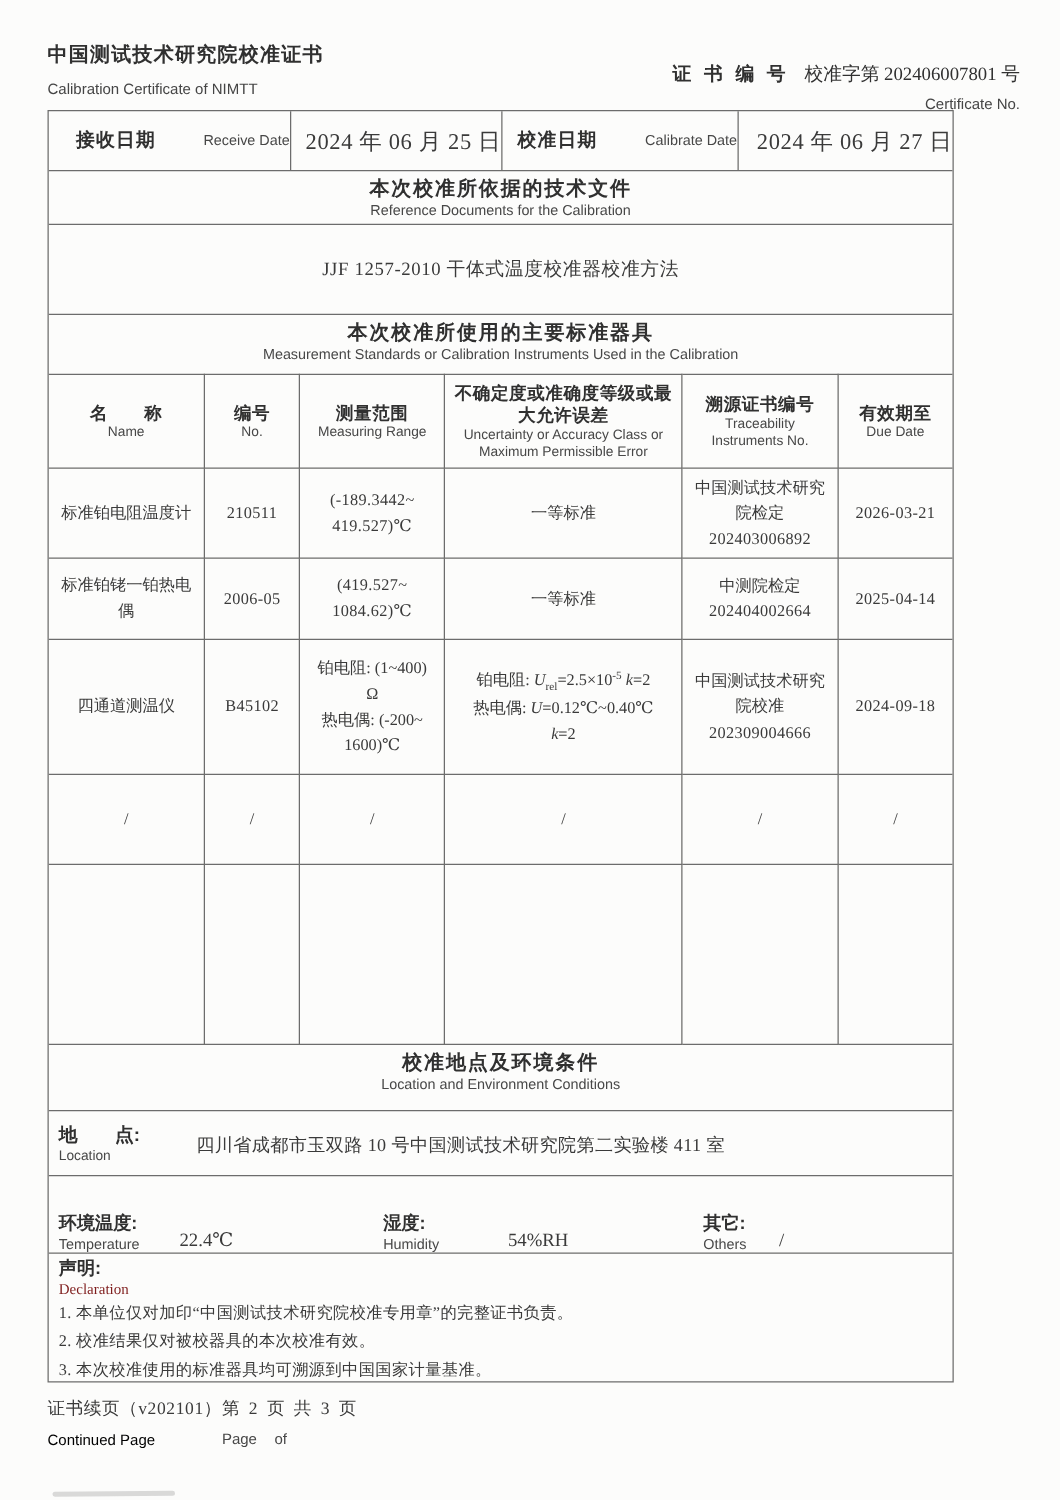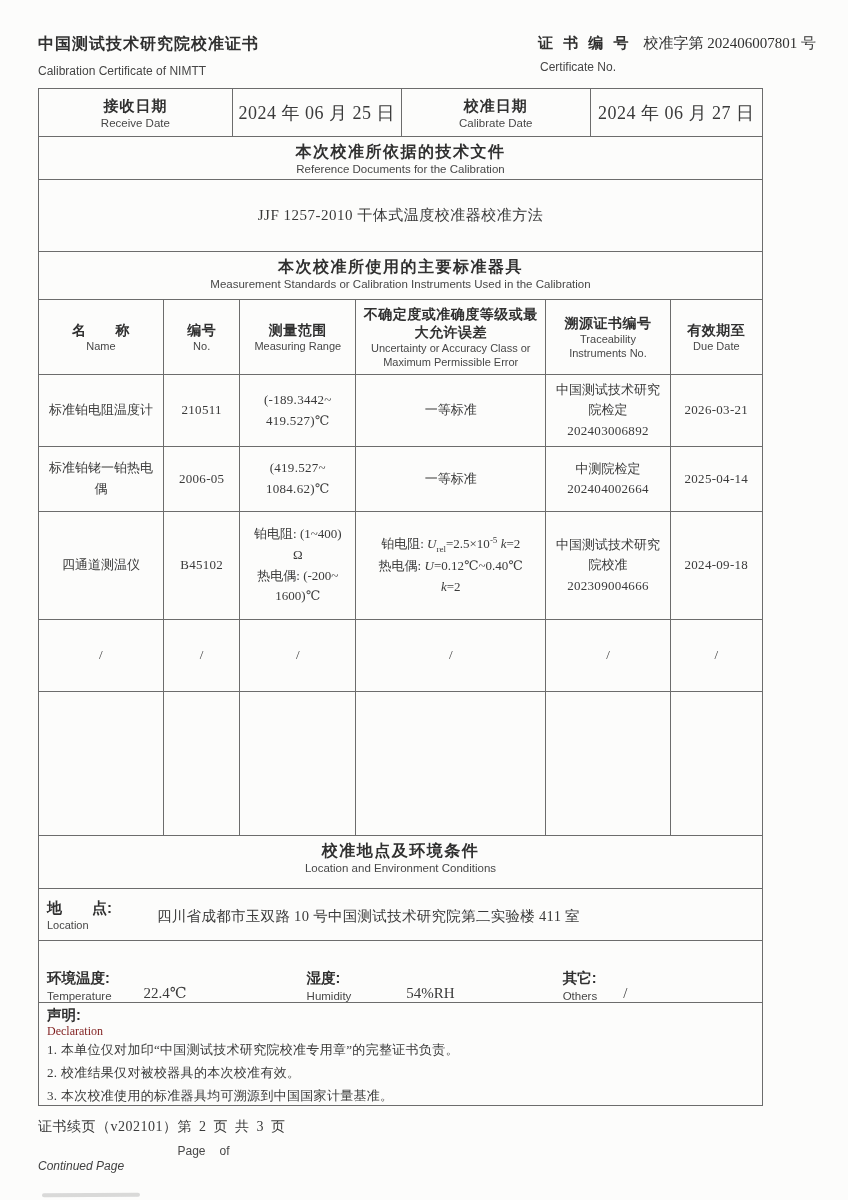--- a/index.html
+++ b/index.html
@@ -9,30 +9,30 @@
   }
   *{box-sizing:border-box;margin:0;padding:0;}
   html,body{width:848px;background:#ffffff;}
   body{font-family:"Liberation Serif","DejaVu Serif",serif;color:var(--ink);}
   .page{position:relative;width:848px;height:1200px;background:#fcfcfb;overflow:hidden;}
 
   
   .doc-header{position:absolute;left:38px;top:34px;width:778px;display:flex;justify-content:space-between;}
   .hdr-title-cn{font-family:"Liberation Sans","DejaVu Sans",sans-serif;font-size:16px;font-weight:600;letter-spacing:1px;color:var(--ink-dark);}
   .hdr-title-en{font-family:"Liberation Sans","DejaVu Sans",sans-serif;font-size:12px;margin-top:9px;color:#454545;}
-  .hdr-right{text-align:left;}
+  .hdr-right{text-align:right;margin-top:16px;}
   .certno-label{font-family:"Liberation Sans","DejaVu Sans",sans-serif;font-size:15px;font-weight:600;letter-spacing:3px;color:var(--ink-dark);}
   .certno-value{font-size:15px;margin-left:8px;color:var(--ink-dark);}
   .hdr-certno-en{font-family:"Liberation Sans","DejaVu Sans",sans-serif;font-size:12px;color:#454545;margin-top:7px;margin-left:2px;}
 
   
   .main-box{position:absolute;left:38px;top:88px;width:725px;border:1px solid var(--bd);background:transparent;}
 
   .row-dates{display:flex;height:47px;}
-  .date-cell{border-right:1px solid var(--bd);display:flex;flex-direction:column;justify-content:center;align-items:center;}
+  .date-cell{border-right:1px solid var(--bd);display:flex;flex-direction:row;justify-content:flex-end;align-items:center;gap:38px;}
   .date-cell:last-child{border-right:none;}
   .dc-label{width:26.8%;}
   .dc-val1{width:23.4%;}
   .dc-label2{width:26.1%;}
   .dc-val2{width:23.7%;}
   .dl-cn{font-family:"Liberation Sans","DejaVu Sans",sans-serif;font-size:15px;font-weight:600;letter-spacing:1px;color:var(--ink-dark);}
   .dl-en{font-family:"Liberation Sans","DejaVu Sans",sans-serif;font-size:11.5px;color:#474747;margin-top:1px;}
   .date-value{font-size:18px;letter-spacing:.5px;}
 
   .sec-title{border-top:1px solid var(--bd);text-align:center;padding-top:5px;}
@@ -75,21 +75,21 @@
 
   
   .sec-declaration{border-top:1px solid var(--bd);height:103px;padding:4px 8px 0 8px;}
   .decl-title{font-family:"Liberation Sans","DejaVu Sans",sans-serif;font-size:14.5px;font-weight:700;line-height:17px;color:var(--ink-dark);}
   .decl-en{font-family:Liberation Serif, serif;font-size:12px;line-height:14px;color:#7f1d1d;}
   .decl-item{font-size:13px;line-height:23px;letter-spacing:.3px;}
 
   
   .doc-footer{position:absolute;left:38px;top:1118px;width:725px;display:flex;}
   .ftr-left-cn{font-size:14px;letter-spacing:.5px;}
-  .ftr-left-en{font-family:"Liberation Sans","DejaVu Sans",sans-serif;font-size:12px;margin-top:23px;color:#404040;font-style:italic;}
+  .ftr-left-en{font-family:"Liberation Sans","DejaVu Sans",sans-serif;font-size:12px;margin-top:9px;color:#000000;}
   .ftr-right{margin-right:40px;}
   .ftr-right-cn{font-size:14px;letter-spacing:2px;}
   .ftr-right-en{font-family:"Liberation Sans","DejaVu Sans",sans-serif;font-size:12px;margin-top:8px;color:#474747;}
   .of-gap{margin-left:14px;}
 
   
   .scan-smudge{position:absolute;left:42px;top:1193px;width:98px;height:4px;background:#bcbcbc;opacity:.55;border-radius:2px;transform:rotate(-.4deg);}
 </style>
 </head>
 <body>

